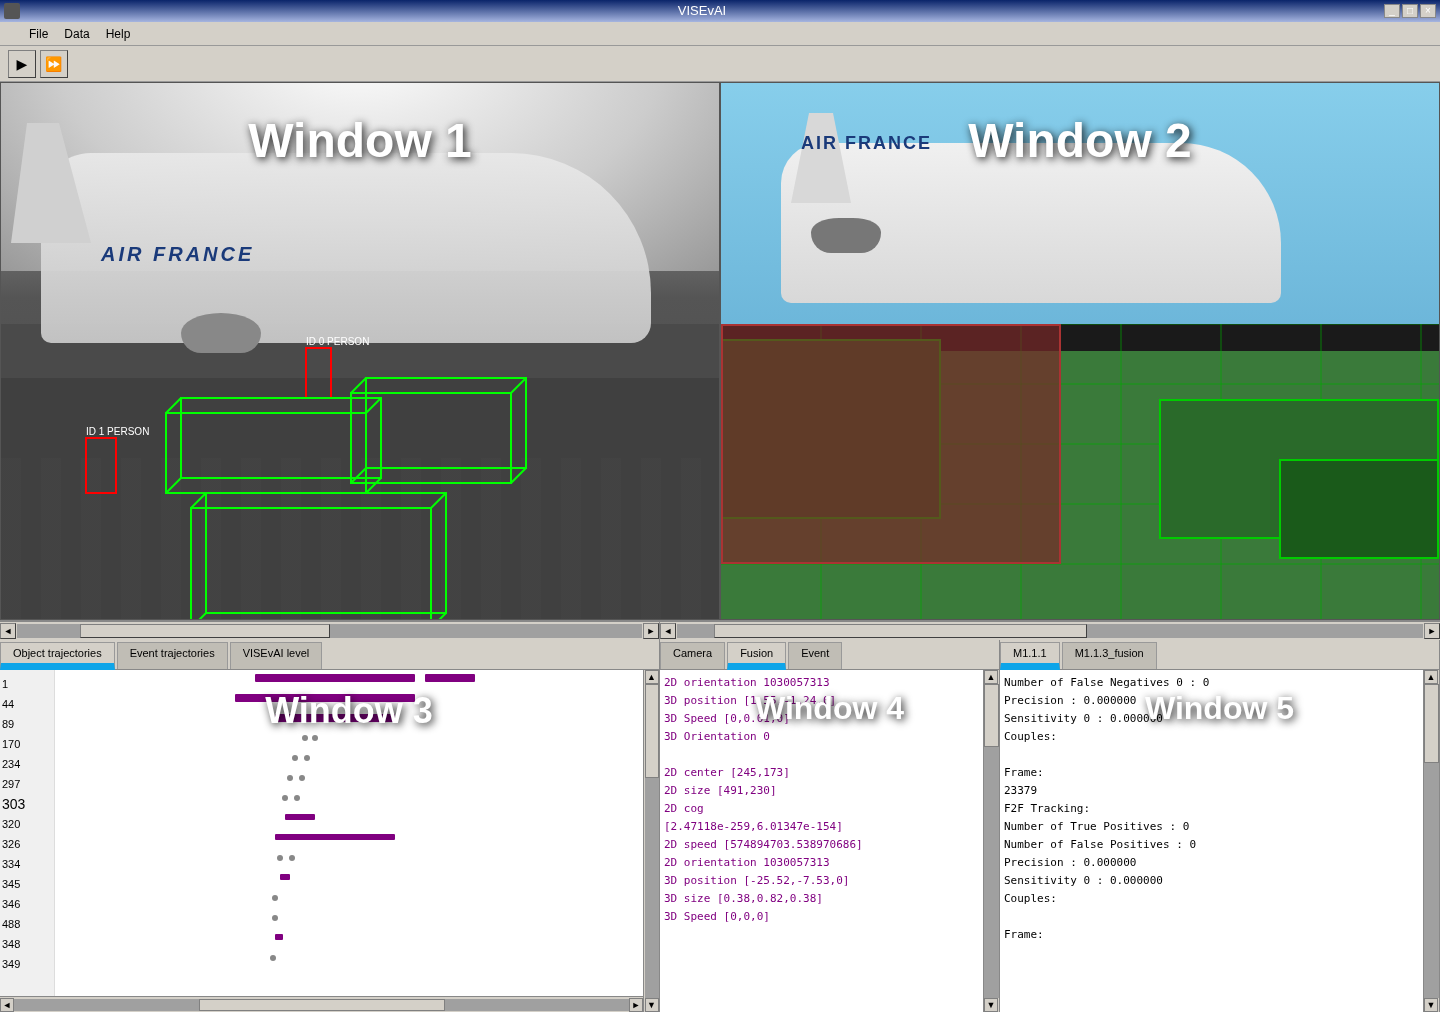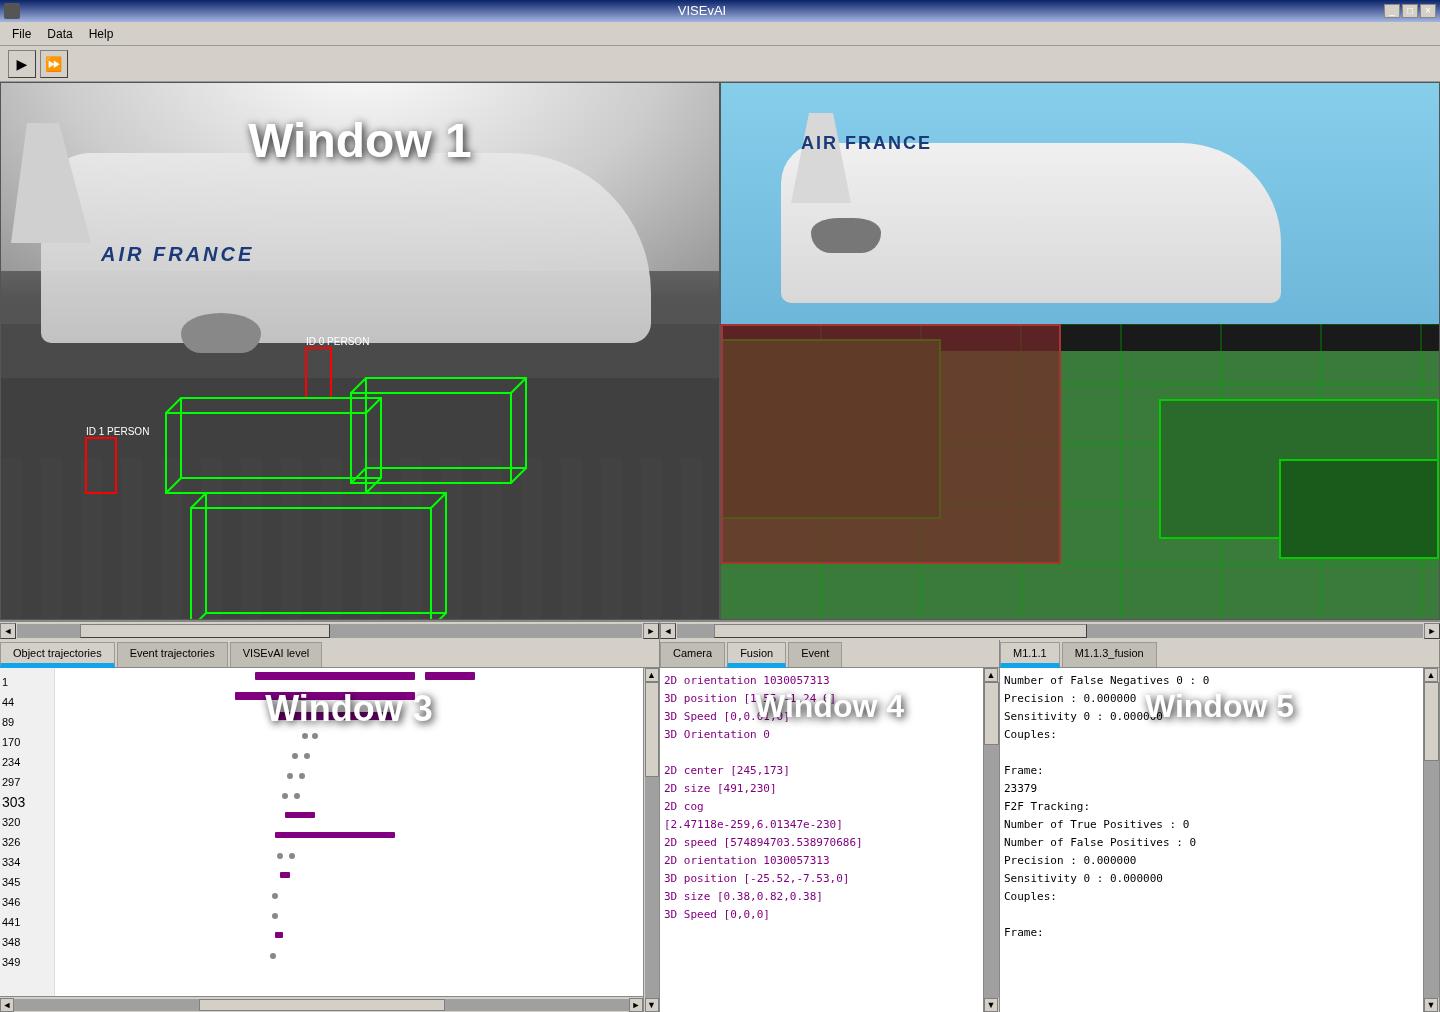--- a/index.html
+++ b/index.html
@@ -32,21 +32,21 @@
       border: 1px solid #888; font-size: 10px; cursor: pointer;
       display: flex; align-items: center; justify-content: center;
     }
 
     
     .menu-bar {
       background: #d4d0c8;
       height: 24px;
       display: flex;
       align-items: center;
-      padding: 0 4px;
+      padding: 0 21px;
       border-bottom: 1px solid #999;
     }
     .menu-item {
       padding: 2px 8px;
       cursor: pointer;
       font-size: 12px;
     }
 
     
     .toolbar {
@@ -139,21 +139,21 @@
       font-size: 11px;
       cursor: pointer;
       border: 1px solid #999;
       border-bottom: none;
       background: #c0bdb5;
       margin-right: 2px;
       margin-top: 2px;
     }
     .panel-tab.active {
       background: #d4d0c8;
-      border-bottom: 5px solid #0ea5e9;
+      border-bottom: 7px solid #0ea5e9;
       margin-bottom: -1px;
       z-index: 1;
     }
 
     .panel-content {
       flex: 1;
       overflow: auto;
       background: white;
       position: relative;
     }
@@ -318,20 +318,21 @@
         <div style="position:absolute;bottom:80px;right:0;width:280px;height:140px;background:#2a6a2a;border:2px solid #00cc00;"></div>
         <div style="position:absolute;bottom:60px;right:0;width:160px;height:100px;background:#1a5a1a;border:2px solid #00cc00;"></div>
 
         <div style="position:absolute;bottom:55px;left:0;width:340px;height:240px;background:rgba(120,40,40,0.7);border:2px solid #aa3333;"></div>
 
         <div style="position:absolute;top:60px;left:60px;width:500px;height:160px;background:linear-gradient(180deg,#f0f0f0,#d8d8d8);border-radius:40px 100px 10px 10px;z-index:5;"></div>
         <div style="position:absolute;top:30px;left:70px;width:60px;height:90px;background:#d8d8d8;clip-path:polygon(0 100%,100% 100%,70% 0,30% 0);z-index:5;"></div>
         <div style="position:absolute;top:135px;left:90px;width:70px;height:35px;background:#777;border-radius:40% 40% 20px 20px;z-index:6;"></div>
         <div style="position:absolute;top:50px;left:80px;color:#1a3a7a;font-size:18px;font-weight:bold;letter-spacing:2px;z-index:7;">AIR FRANCE</div>
       </div>
+      <div class="big-label">Window 2</div>
     </div>
   </div>
 
   <div style="display:flex;height:18px;background:#d4d0c8;">
 
     <div style="width:660px;display:flex;align-items:center;border-right:1px solid #888;">
       <div class="scroll-btn">◄</div>
       <div class="scroll-track" style="flex:1;">
         <div class="scroll-thumb" style="left:10%;width:40%;"></div>
       </div>
@@ -364,21 +365,21 @@
             <div style="height:20px;line-height:20px;font-size:11px;">89</div>
             <div style="height:20px;line-height:20px;font-size:11px;">170</div>
             <div style="height:20px;line-height:20px;font-size:11px;">234</div>
             <div style="height:20px;line-height:20px;font-size:11px;">297</div>
             <div style="height:20px;line-height:20px;font-size:14px;">303</div>
             <div style="height:20px;line-height:20px;font-size:11px;">320</div>
             <div style="height:20px;line-height:20px;font-size:11px;">326</div>
             <div style="height:20px;line-height:20px;font-size:11px;">334</div>
             <div style="height:20px;line-height:20px;font-size:11px;">345</div>
             <div style="height:20px;line-height:20px;font-size:11px;">346</div>
-            <div style="height:20px;line-height:20px;font-size:11px;">441</div>
+            <div style="height:20px;line-height:20px;font-size:11px;">488</div>
             <div style="height:20px;line-height:20px;font-size:11px;">348</div>
             <div style="height:20px;line-height:20px;font-size:11px;">349</div>
           </div>
 
           <div style="flex:1;position:relative;overflow:hidden;">
             <svg width="100%" height="100%">
 
               <rect x="200" y="4" width="160" height="8" fill="#800080" rx="1"></rect>
               <rect x="370" y="4" width="50" height="8" fill="#800080" rx="1"></rect>
 
@@ -446,21 +447,21 @@
       <div class="panel-content" style="position:relative;">
         <div style="padding:4px;font-size:11px;font-family:monospace;line-height:18px;color:#800080;overflow:auto;height:100%;">
           <div>2D orientation 1030057313</div>
           <div>3D position [1.55,-1.24,0]</div>
           <div>3D Speed [0,0.01,0]</div>
           <div>3D Orientation 0</div>
           <div>&nbsp;</div>
           <div>2D center [245,173]</div>
           <div>2D size [491,230]</div>
           <div>2D cog</div>
-          <div>[2.47118e-259,6.01347e-230]</div>
+          <div>[2.47118e-259,6.01347e-154]</div>
           <div>2D speed [574894703.538970686]</div>
           <div>2D orientation 1030057313</div>
           <div>3D position [-25.52,-7.53,0]</div>
           <div>3D size [0.38,0.82,0.38]</div>
           <div>3D Speed [0,0,0]</div>
         </div>
 
         <div style="position:absolute;top:0;right:0;width:16px;height:100%;background:#d4d0c8;border-left:1px solid #888;display:flex;flex-direction:column;">
           <div style="width:14px;height:14px;background:#d4d0c8;border:1px solid #808080;font-size:9px;display:flex;align-items:center;justify-content:center;cursor:pointer;">▲</div>
           <div style="flex:1;background:#a0a0a0;">

